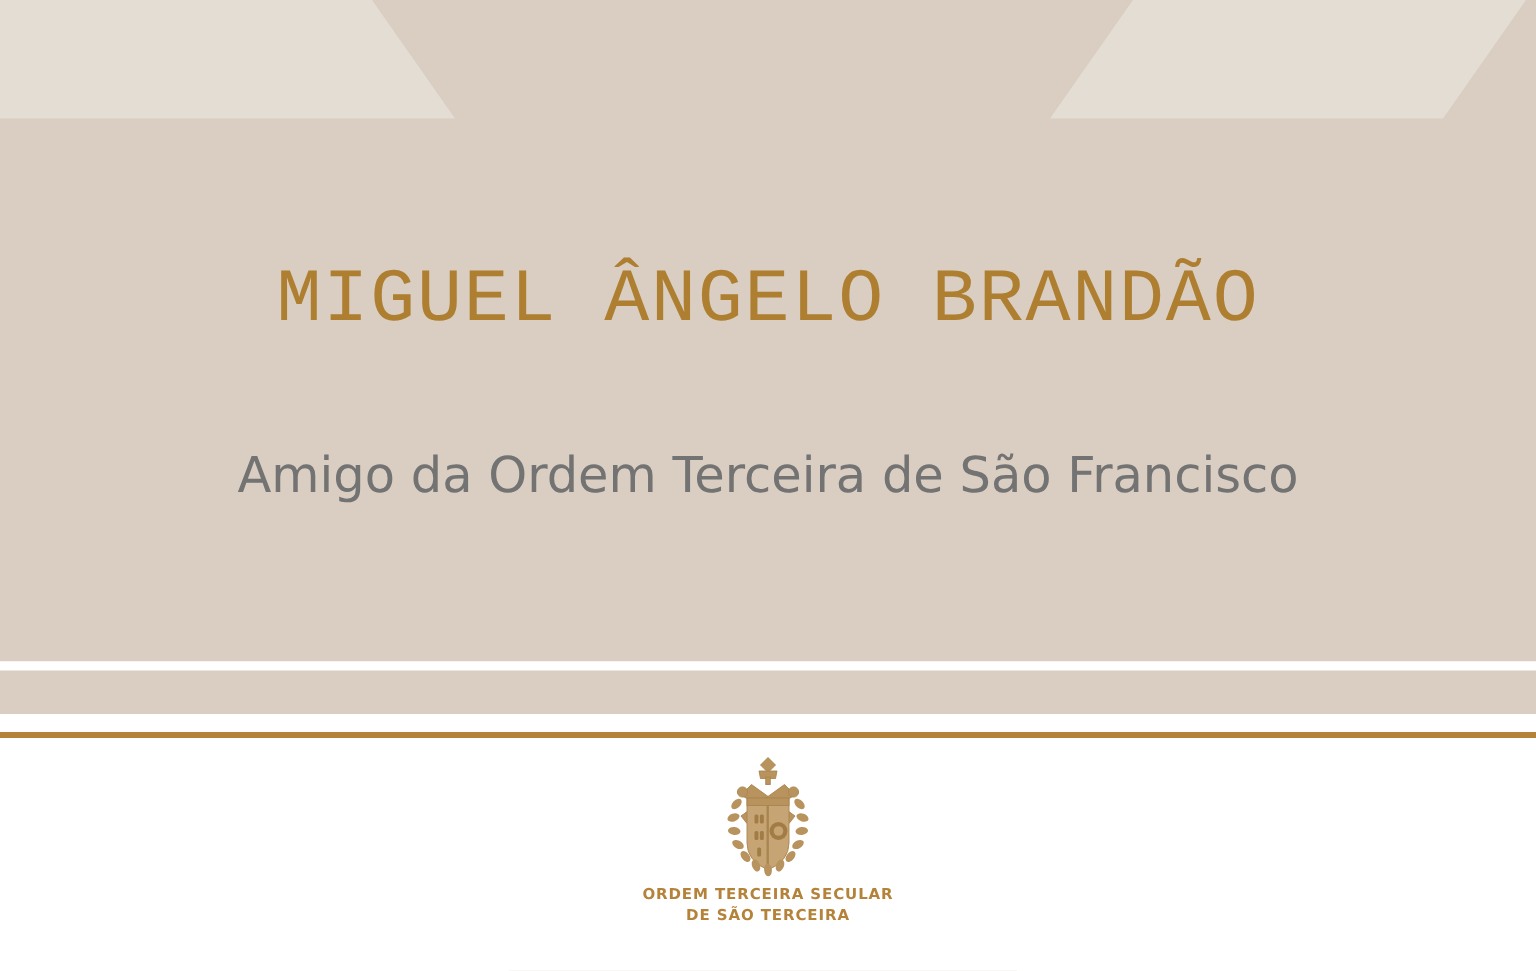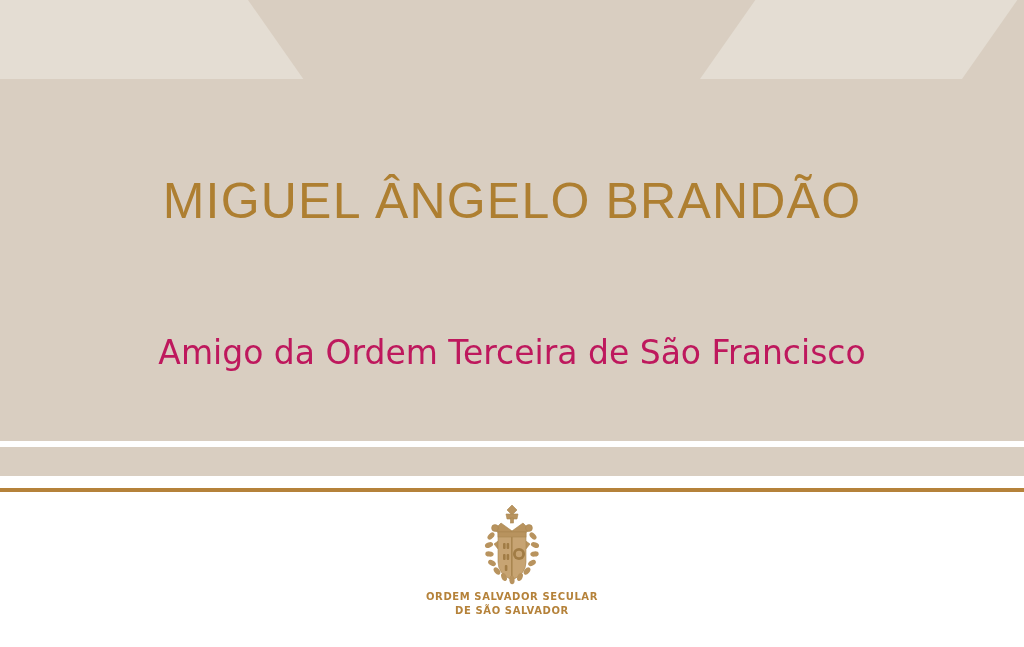--- a/index.html
+++ b/index.html
@@ -52,38 +52,37 @@
     left: 0;
     top: 0;
     width: 1024px;
     text-align: center;
   }
   .main-title {
     position: absolute;
     left: 0;
     top: 176px;
     width: 1024px;
-    font-family: Liberation Sans, sans-serif;
+    font-family: Liberation Mono, monospace;
     font-size: 50px;
     letter-spacing: 1.2px;
     color: #ae7f31;
     line-height: 1;
     white-space: nowrap;
   }
   .subtitle {
     position: absolute;
     left: 0;
     top: 300px;
     width: 1024px;
     font-family: "DejaVu Sans", "Liberation Sans", sans-serif;
     font-size: 33px;
-    color: #be185d;
+    color: #737373;
     line-height: 1;
     white-space: nowrap;
-    margin-top: 36px;
   }
 
   
   .band-gap-top {
     position: absolute;
     left: 0;
     top: 441px;
     width: 1024px;
     height: 6px;
     background: #ffffff;
@@ -216,19 +215,19 @@
             <ellipse cx="53.5" cy="50" rx="4.2" ry="2.6" transform="rotate(-5 53.5 50)"></ellipse>
             <ellipse cx="51" cy="59" rx="4.2" ry="2.6" transform="rotate(-30 51 59)"></ellipse>
             <ellipse cx="46" cy="67" rx="4.2" ry="2.6" transform="rotate(-50 46 67)"></ellipse>
             <ellipse cx="39" cy="73" rx="4.2" ry="2.6" transform="rotate(-68 39 73)"></ellipse>
           </g>
         </g>
       </svg>
     </div>
 
     <div class="org-caption">
-      <div>ORDEM SALVADOR SECULAR</div>
-      <div>DE SÃO SALVADOR</div>
+      <div>ORDEM TERCEIRA SECULAR</div>
+      <div>DE SÃO TERCEIRA</div>
     </div>
 
   </div>
 
 </div>
 
 </body></html>

